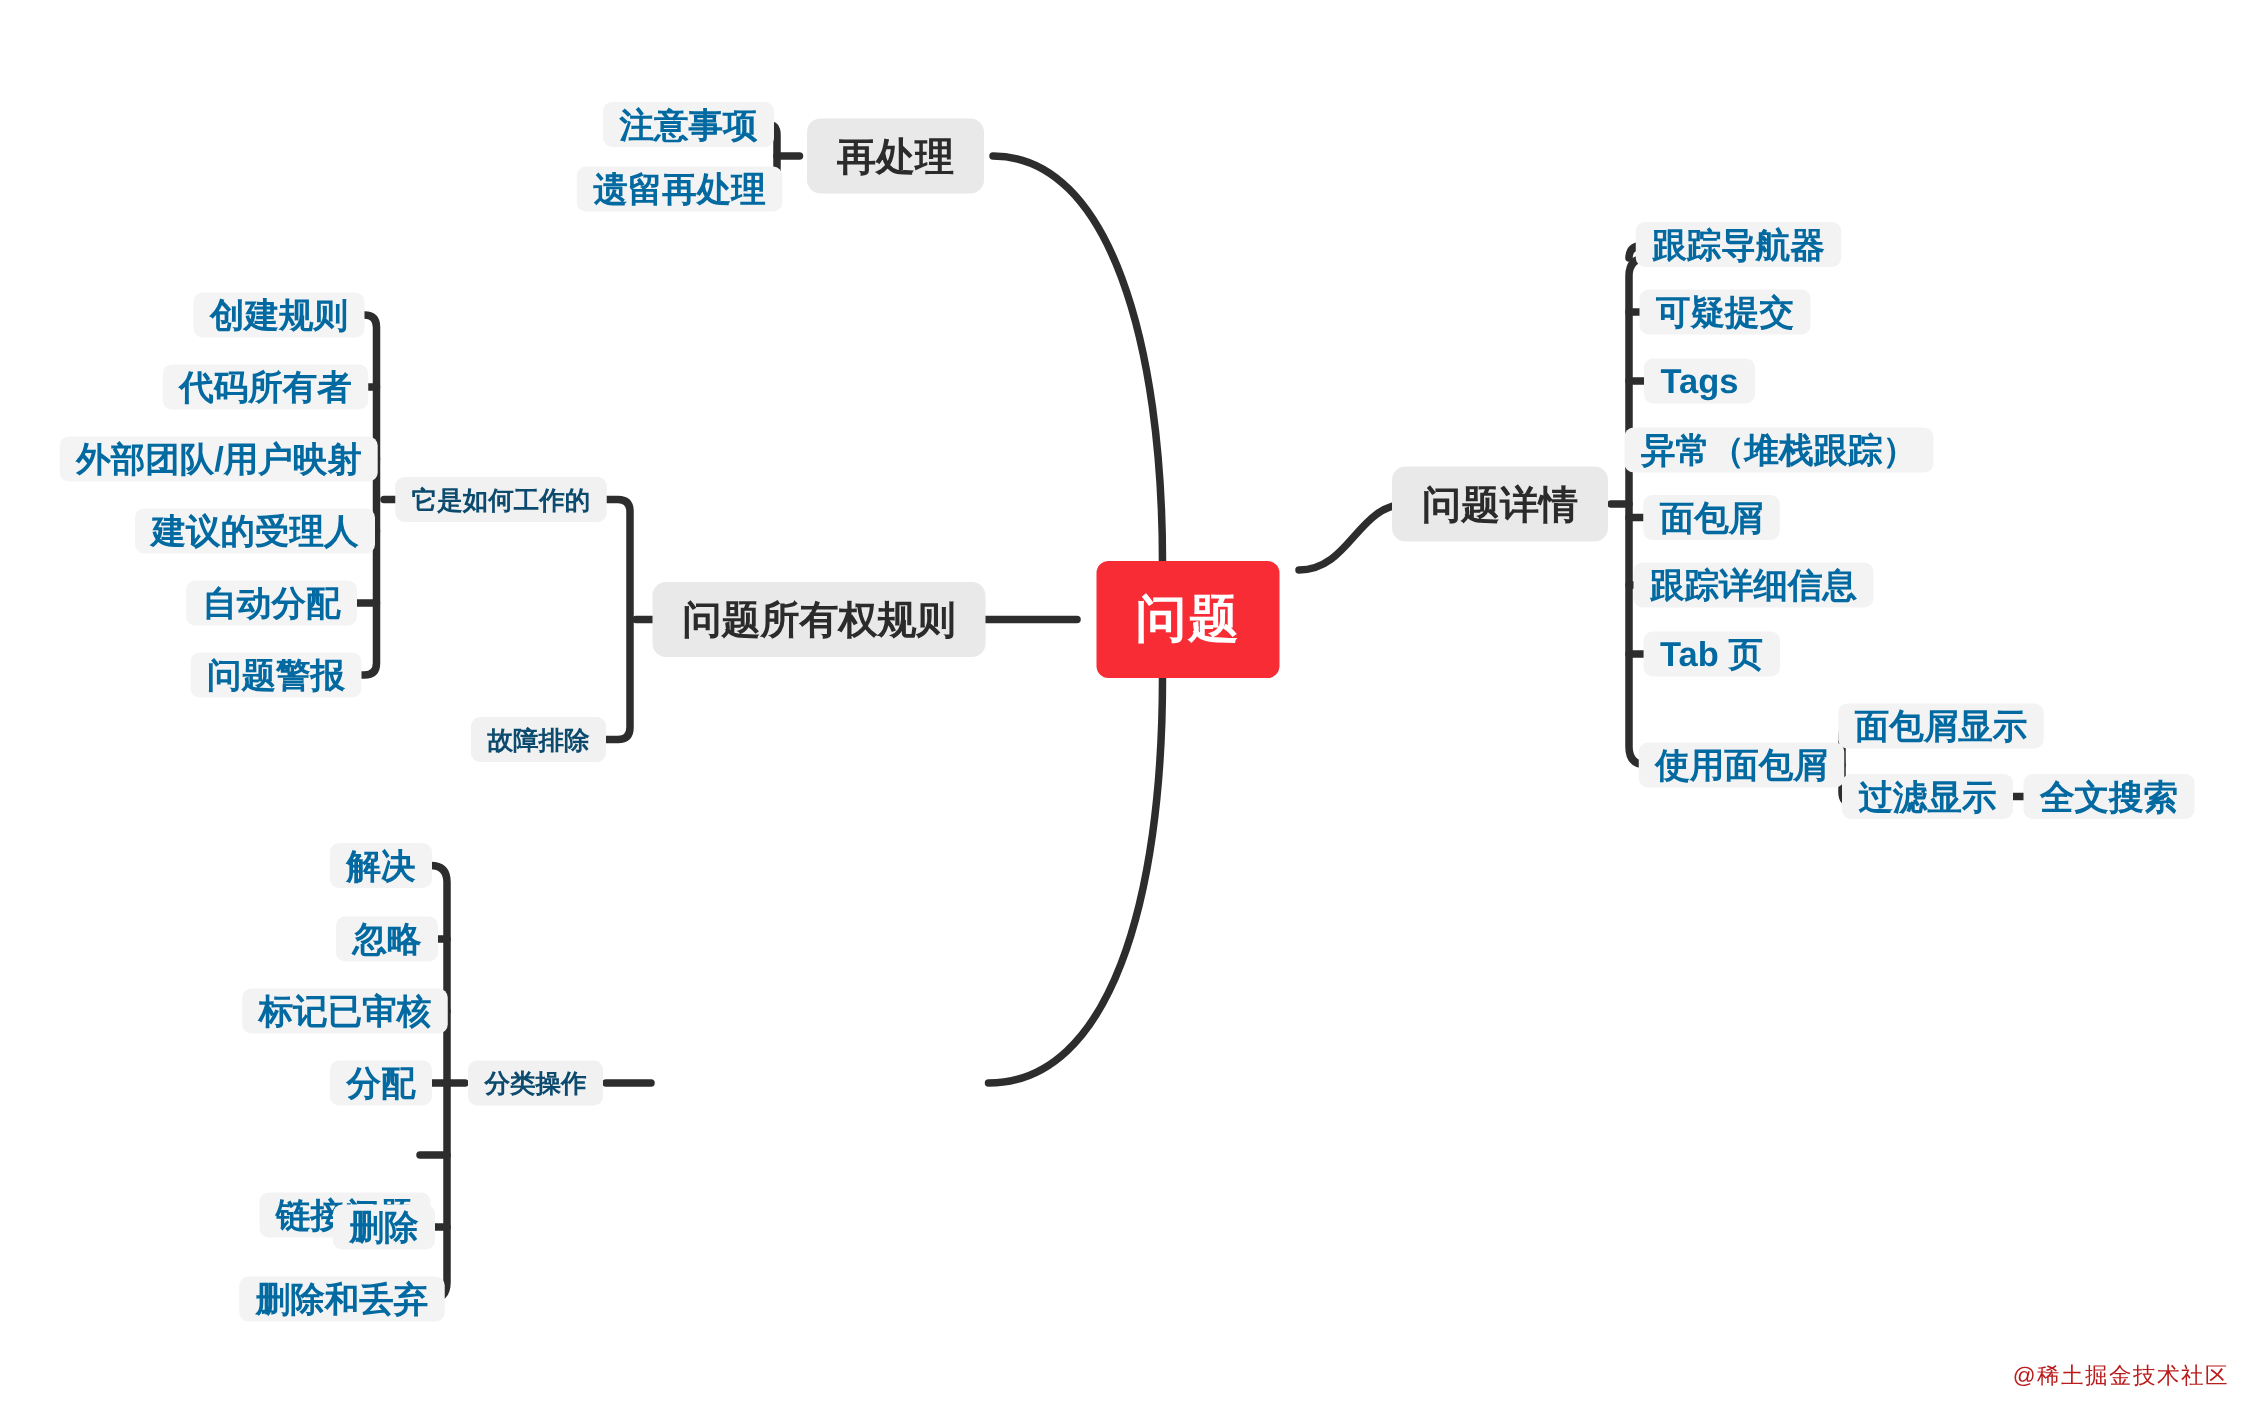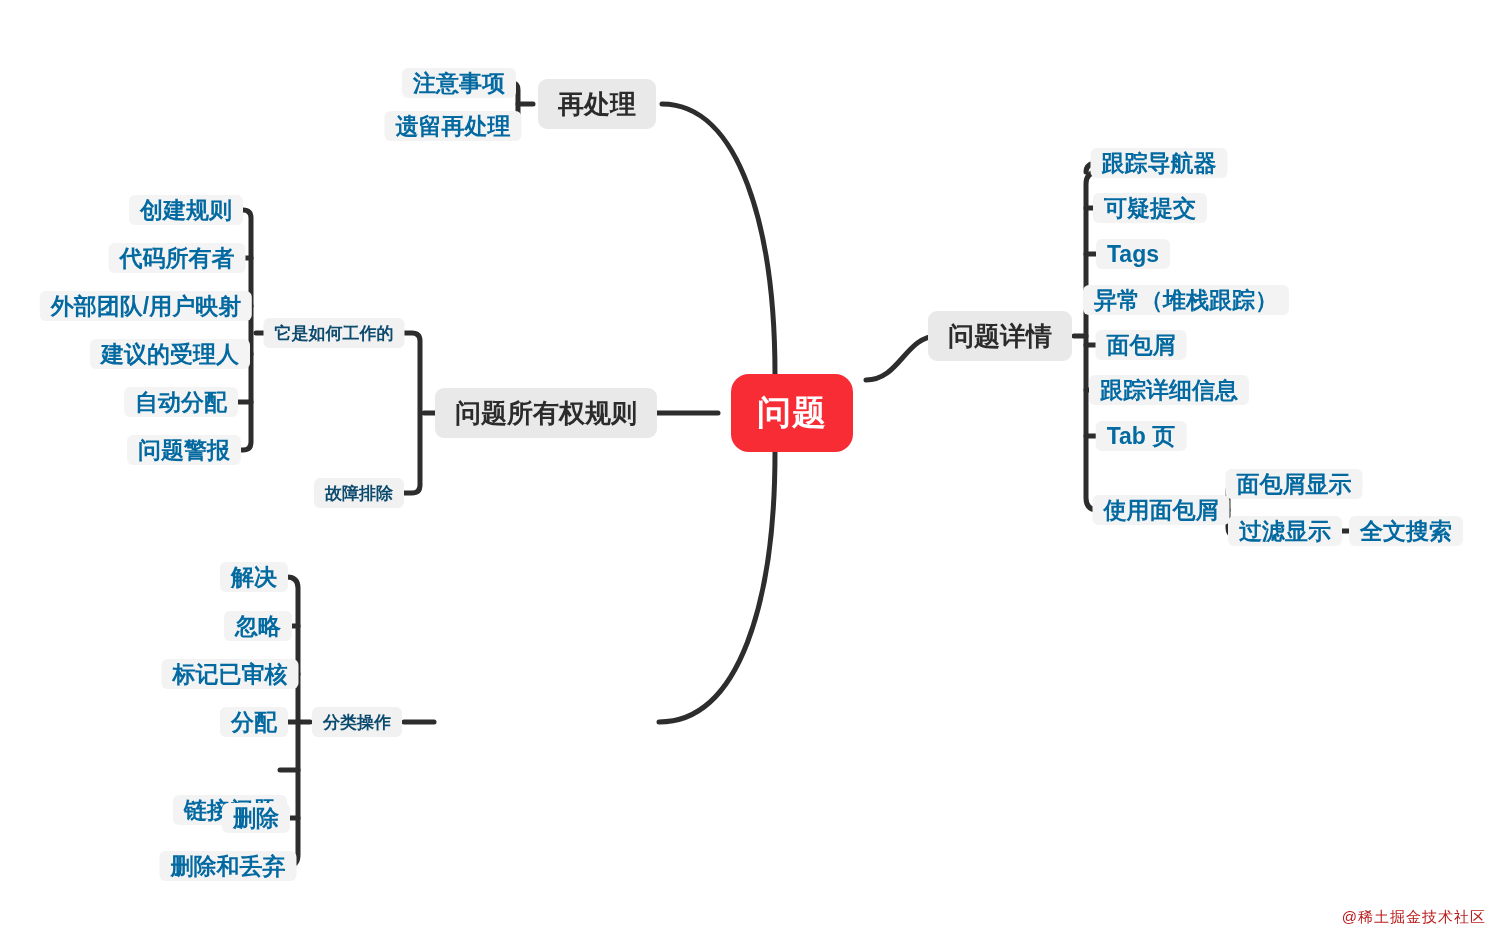--- a/index.html
+++ b/index.html
@@ -35,21 +35,21 @@
     justify-content: center;
     white-space: nowrap;
     transform: translate(-50%, -50%);
   }
   
   .node.root {
     background: #F72C35;
     color: #ffffff;
     font-size: 34px;
     font-weight: 700;
-    border-radius: 18px;
+    border-radius: 8px;
     letter-spacing: 1px;
     padding: 0 26px;
     height: 78px;
   }
   
   .node.branch {
     background: #E9E9E9;
     color: #2b2b2b;
     font-size: 26px;
     font-weight: 700;

